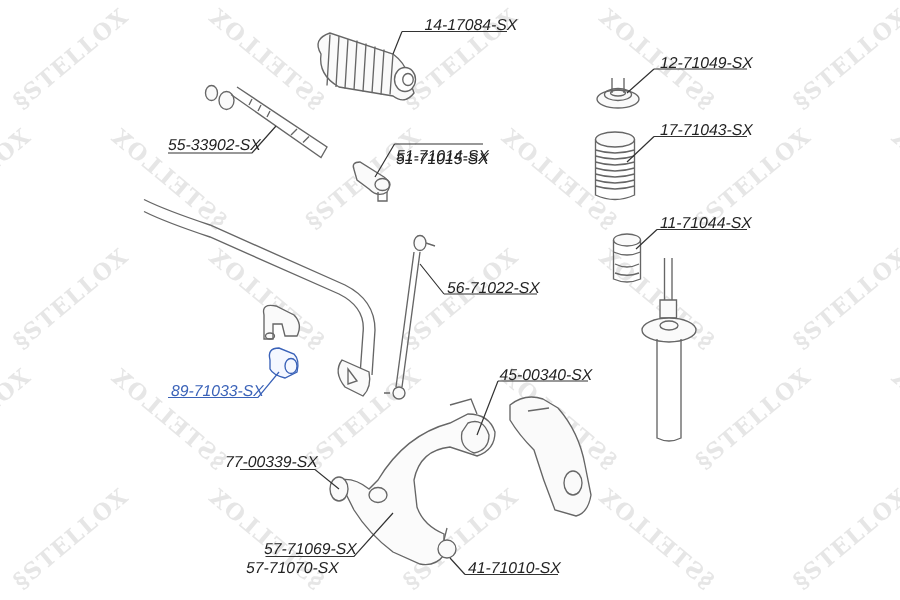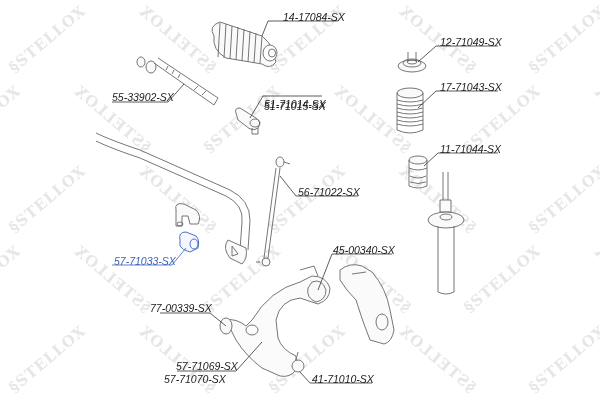--- a/index.html
+++ b/index.html
@@ -155,18 +155,18 @@
 
   <div class="label" style="left:283px;top:11px">14-17084-SX</div>
   <div class="label" style="left:440px;top:36px">12-71049-SX</div>
   <div class="label" style="left:112px;top:91px">55-33902-SX</div>
   <div class="label" style="left:264px;top:100px">51-71015-SX</div>
   <div class="label" style="left:264px;top:98px">51-71014-SX</div>
   <div class="label" style="left:440px;top:81px">17-71043-SX</div>
   <div class="label" style="left:440px;top:143px">11-71044-SX</div>
   <div class="label" style="left:298px;top:186px">56-71022-SX</div>
   <div class="label" style="left:333px;top:244px">45-00340-SX</div>
-  <div class="label hl" style="left:114px;top:255px">57-71033-SX</div>
+  <div class="label hl" style="left:114px;top:255px">89-71033-SX</div>
   <div class="label" style="left:150px;top:302px">77-00339-SX</div>
   <div class="label" style="left:176px;top:360px">57-71069-SX</div>
   <div class="label" style="left:164px;top:373px">57-71070-SX</div>
   <div class="label" style="left:312px;top:373px">41-71010-SX</div>
 </div>
 
 </body></html>

